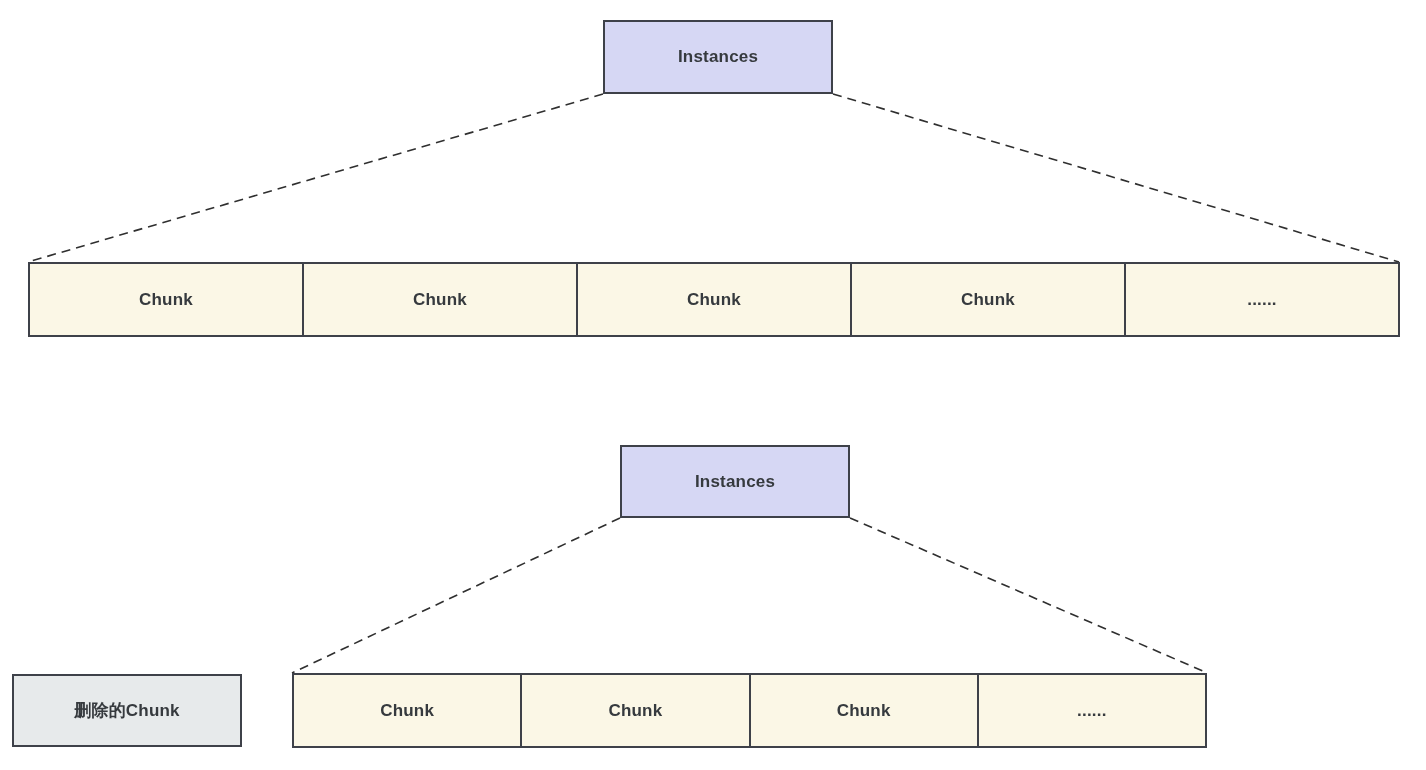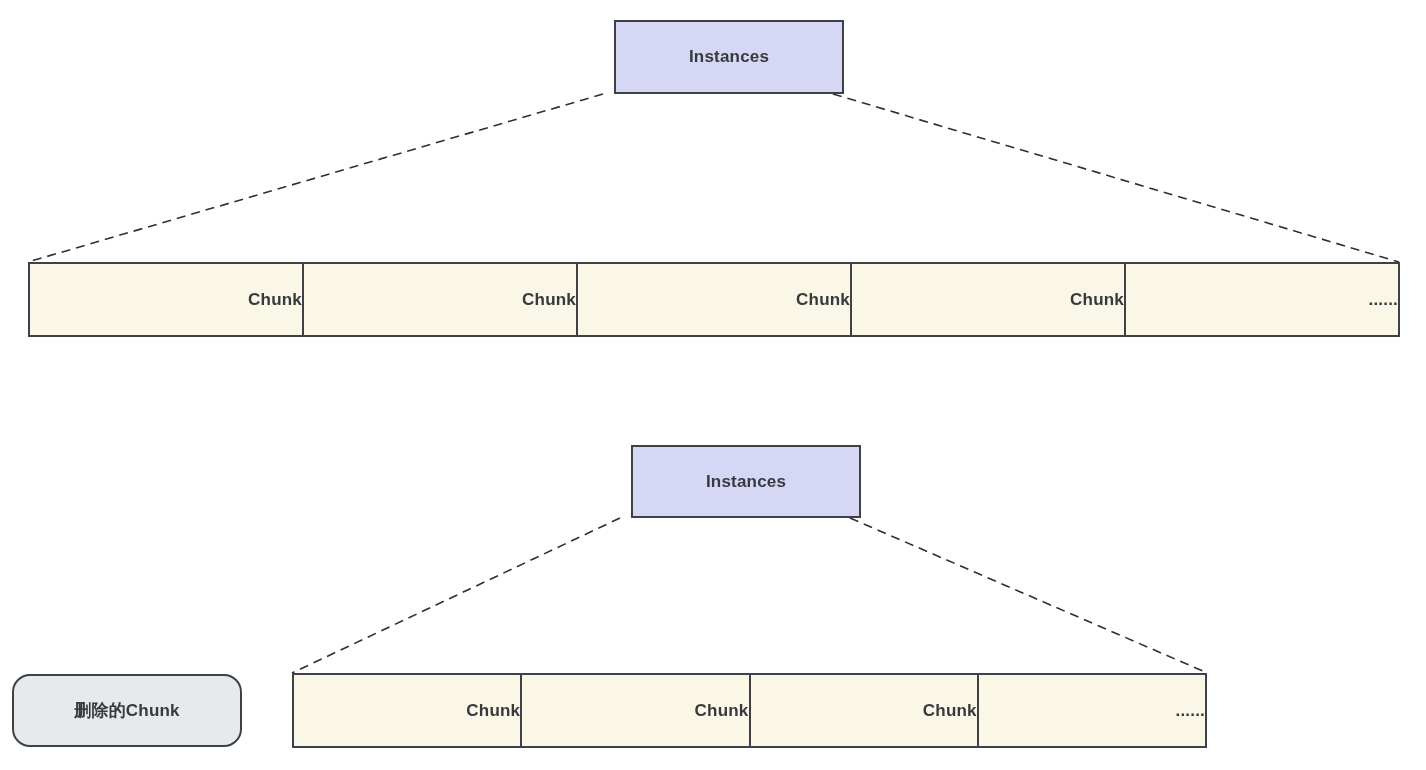--- a/index.html
+++ b/index.html
@@ -42,31 +42,31 @@
     display: flex;
     align-items: center;
     justify-content: center;
     border: 2px solid var(--box-border);
     font-weight: bold;
     font-size: 17px;
     color: var(--text);
     text-align: center;
     letter-spacing: 0.2px;
   }
-  .instances { background: var(--instances-fill); margin-left: 11px; }
-  .deleted   { background: var(--deleted-chunk-fill); border-radius: 18px; }
+  .instances { background: var(--instances-fill); }
+  .deleted   { background: var(--deleted-chunk-fill); }
   .row {
     position: absolute;
     display: flex;
   }
   .cell {
     flex: 1 1 0;
     display: flex;
     align-items: center;
-    justify-content: flex-end;
+    justify-content: center;
     border: 2px solid var(--box-border);
     background: var(--chunk-fill);
     font-weight: bold;
     font-size: 17px;
     color: var(--text);
     letter-spacing: 0.2px;
   }
   .cell + .cell { margin-left: -2px; }
   .cell.added { background: var(--added-chunk-fill); }
 </style>

